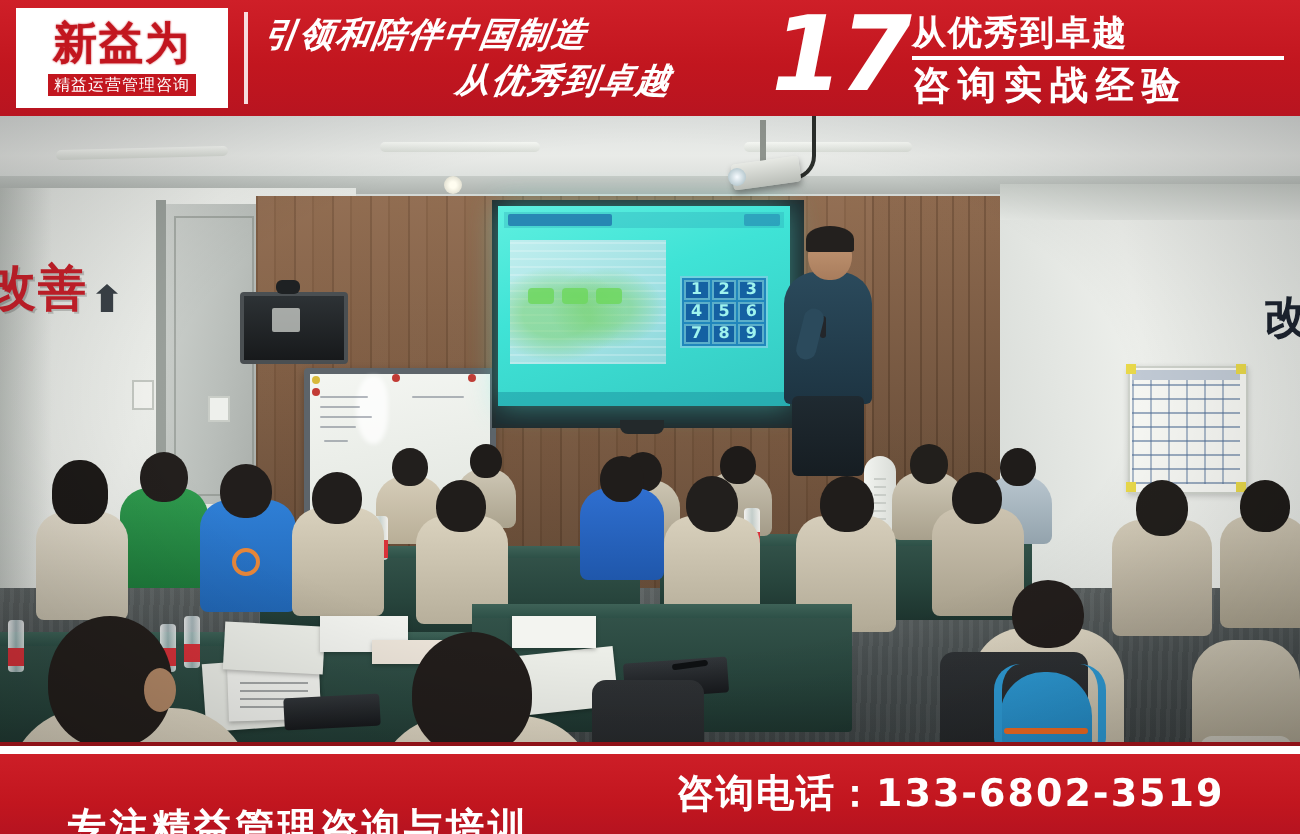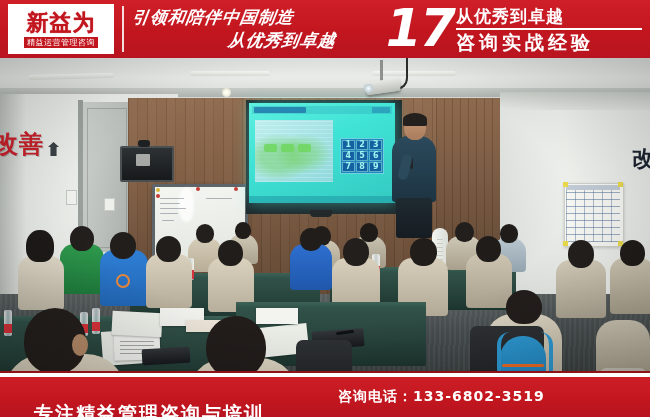--- a/index.html
+++ b/index.html
@@ -212,21 +212,21 @@
   .mic{position:absolute;width:3px;height:11px;border-radius:2px;background:#23262a;}
 
   
   .rule{position:absolute;left:0;top:371px;width:650px;height:2px;background:#8e1218;}
   .gap{position:absolute;left:0;top:373px;width:650px;height:4px;background:#ffffff;}
   .footer{position:absolute;left:0;top:377px;width:650px;height:40px;
           background:linear-gradient(180deg,#cd1e27 0%,#c2161f 60%,#b61320 100%);
           display:flex;align-items:center;}
   .ft-left{position:absolute;left:34px;color:#fff;font-size:19px;font-weight:bold;
            letter-spacing:2px;white-space:nowrap;margin-top:34px;}
-  .ft-right{position:absolute;left:338px;color:#fff;font-size:14px;font-weight:bold;
+  .ft-right{position:absolute;left:338px;color:#fff;font-size:19px;font-weight:bold;
             letter-spacing:1px;white-space:nowrap;}
 </style>
 </head>
 <body>
 
 <div class="page">
 
   <div class="header">
 
     <div class="hdr-logo">

